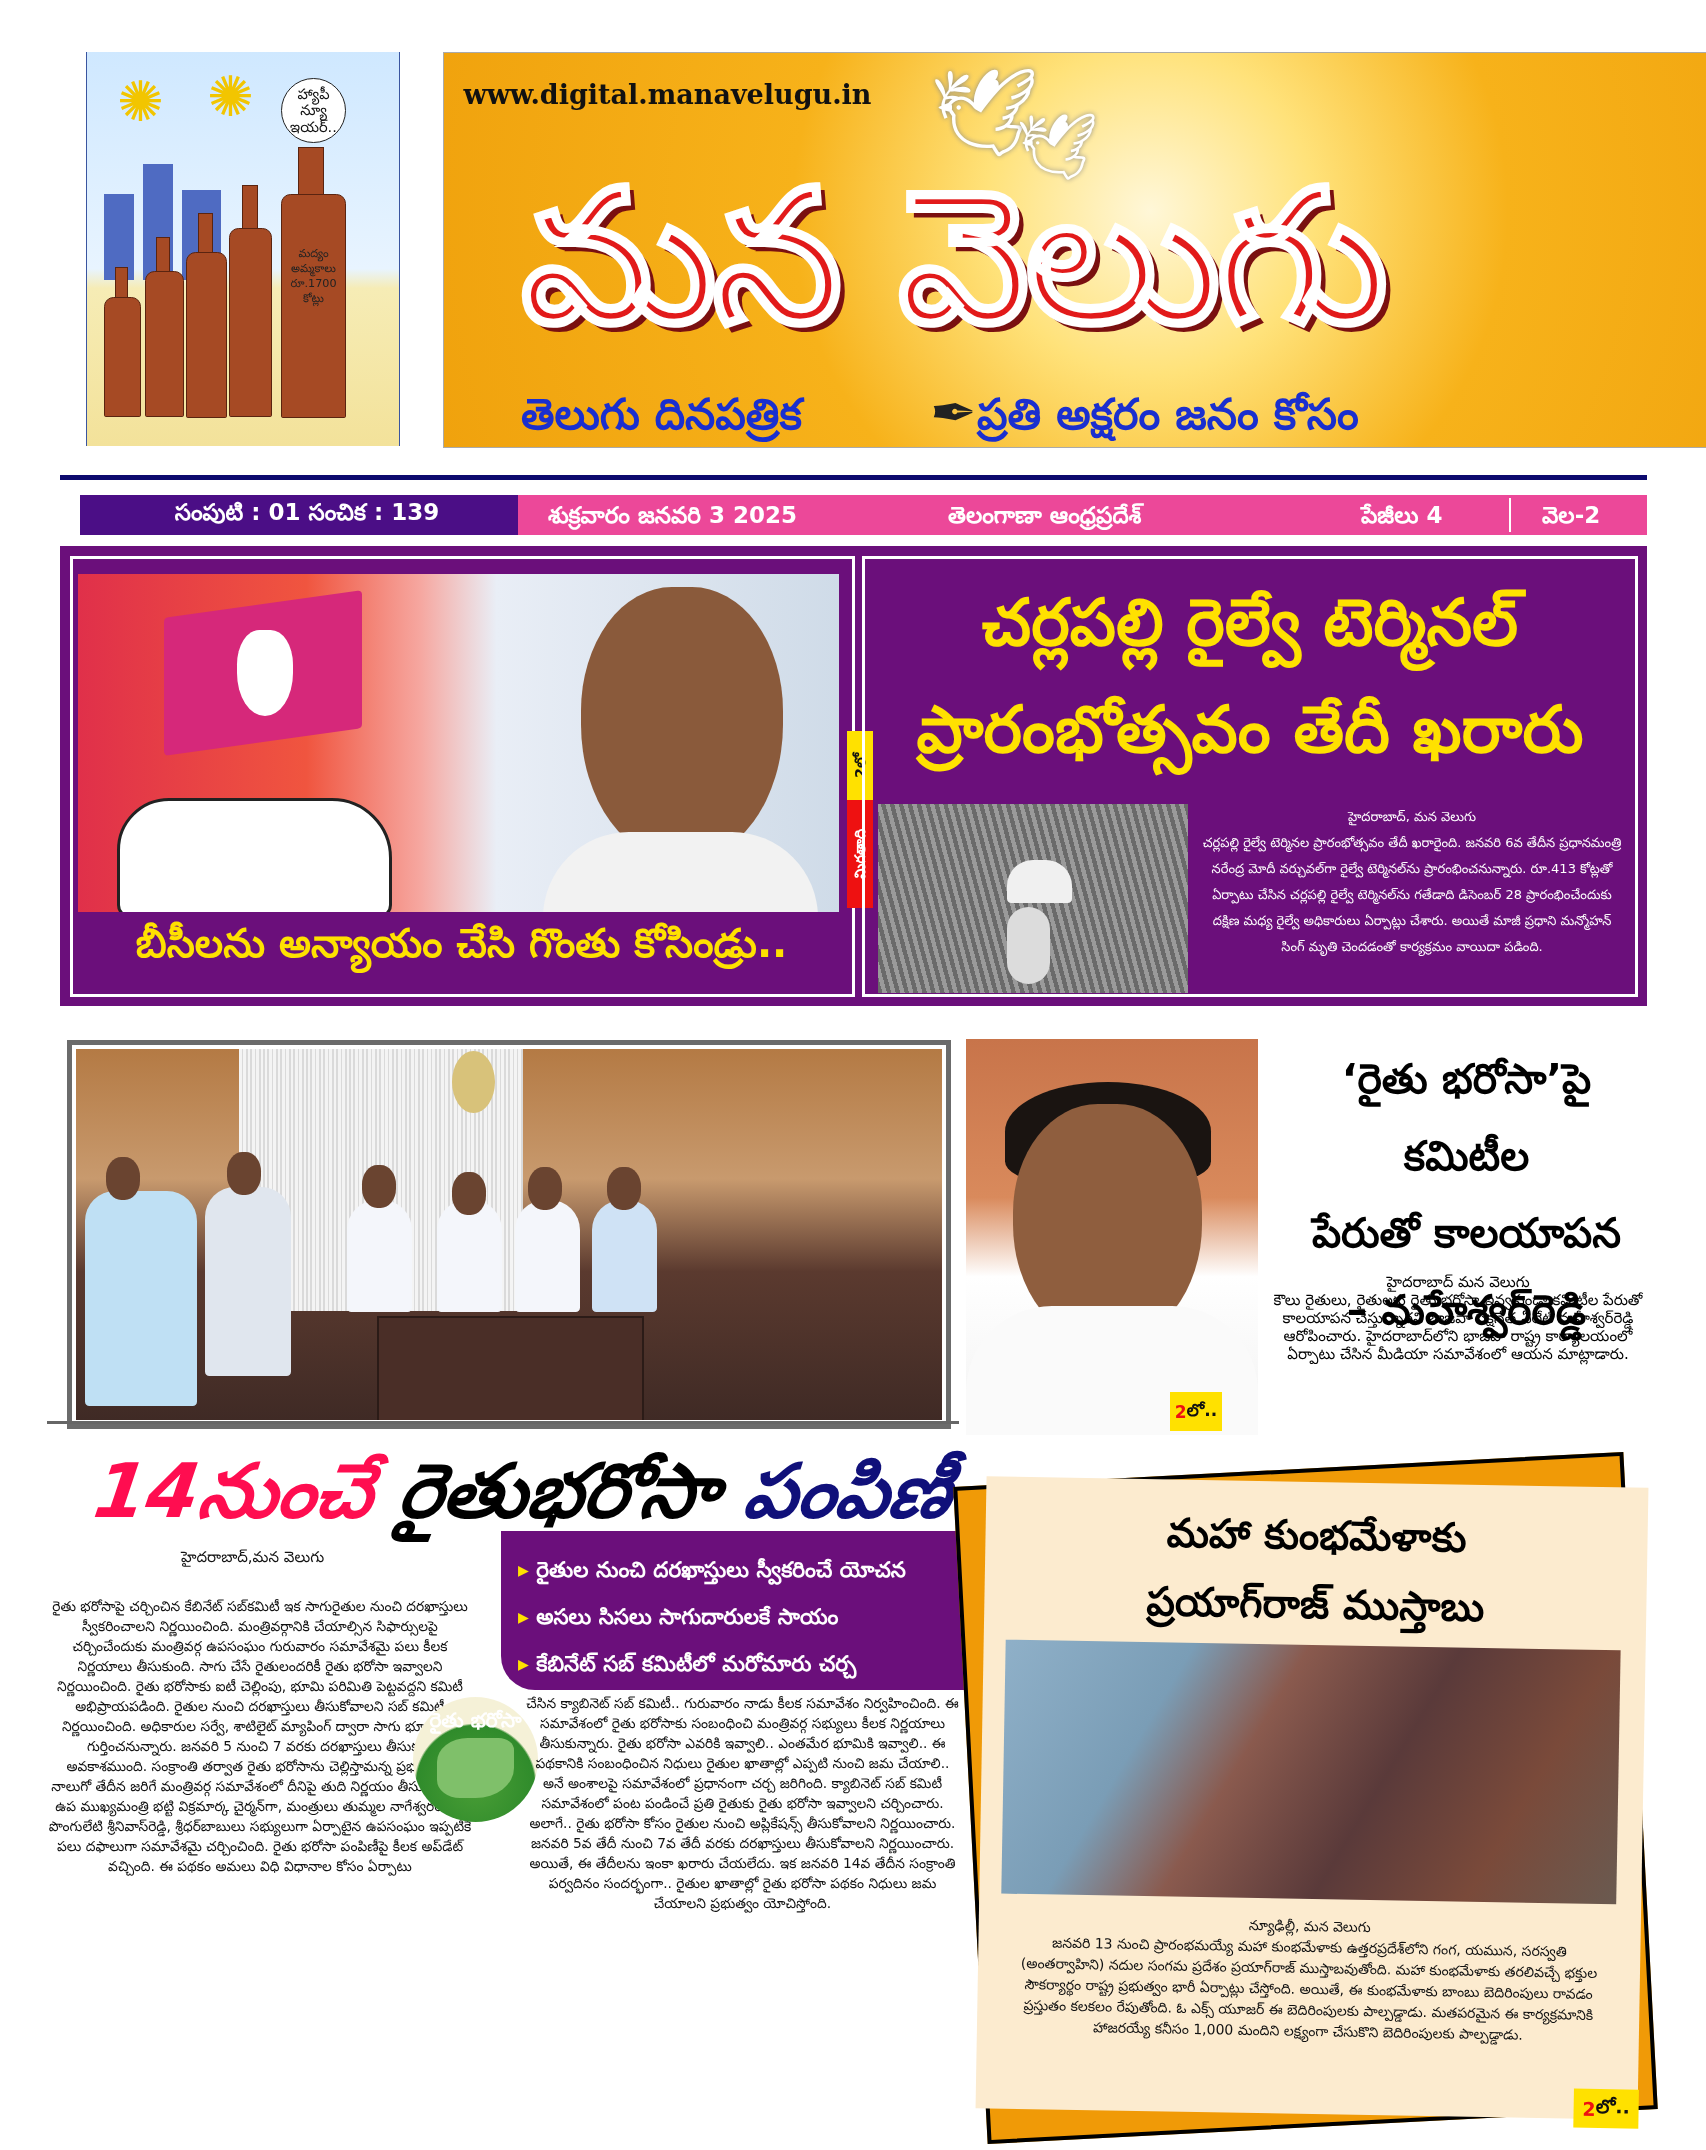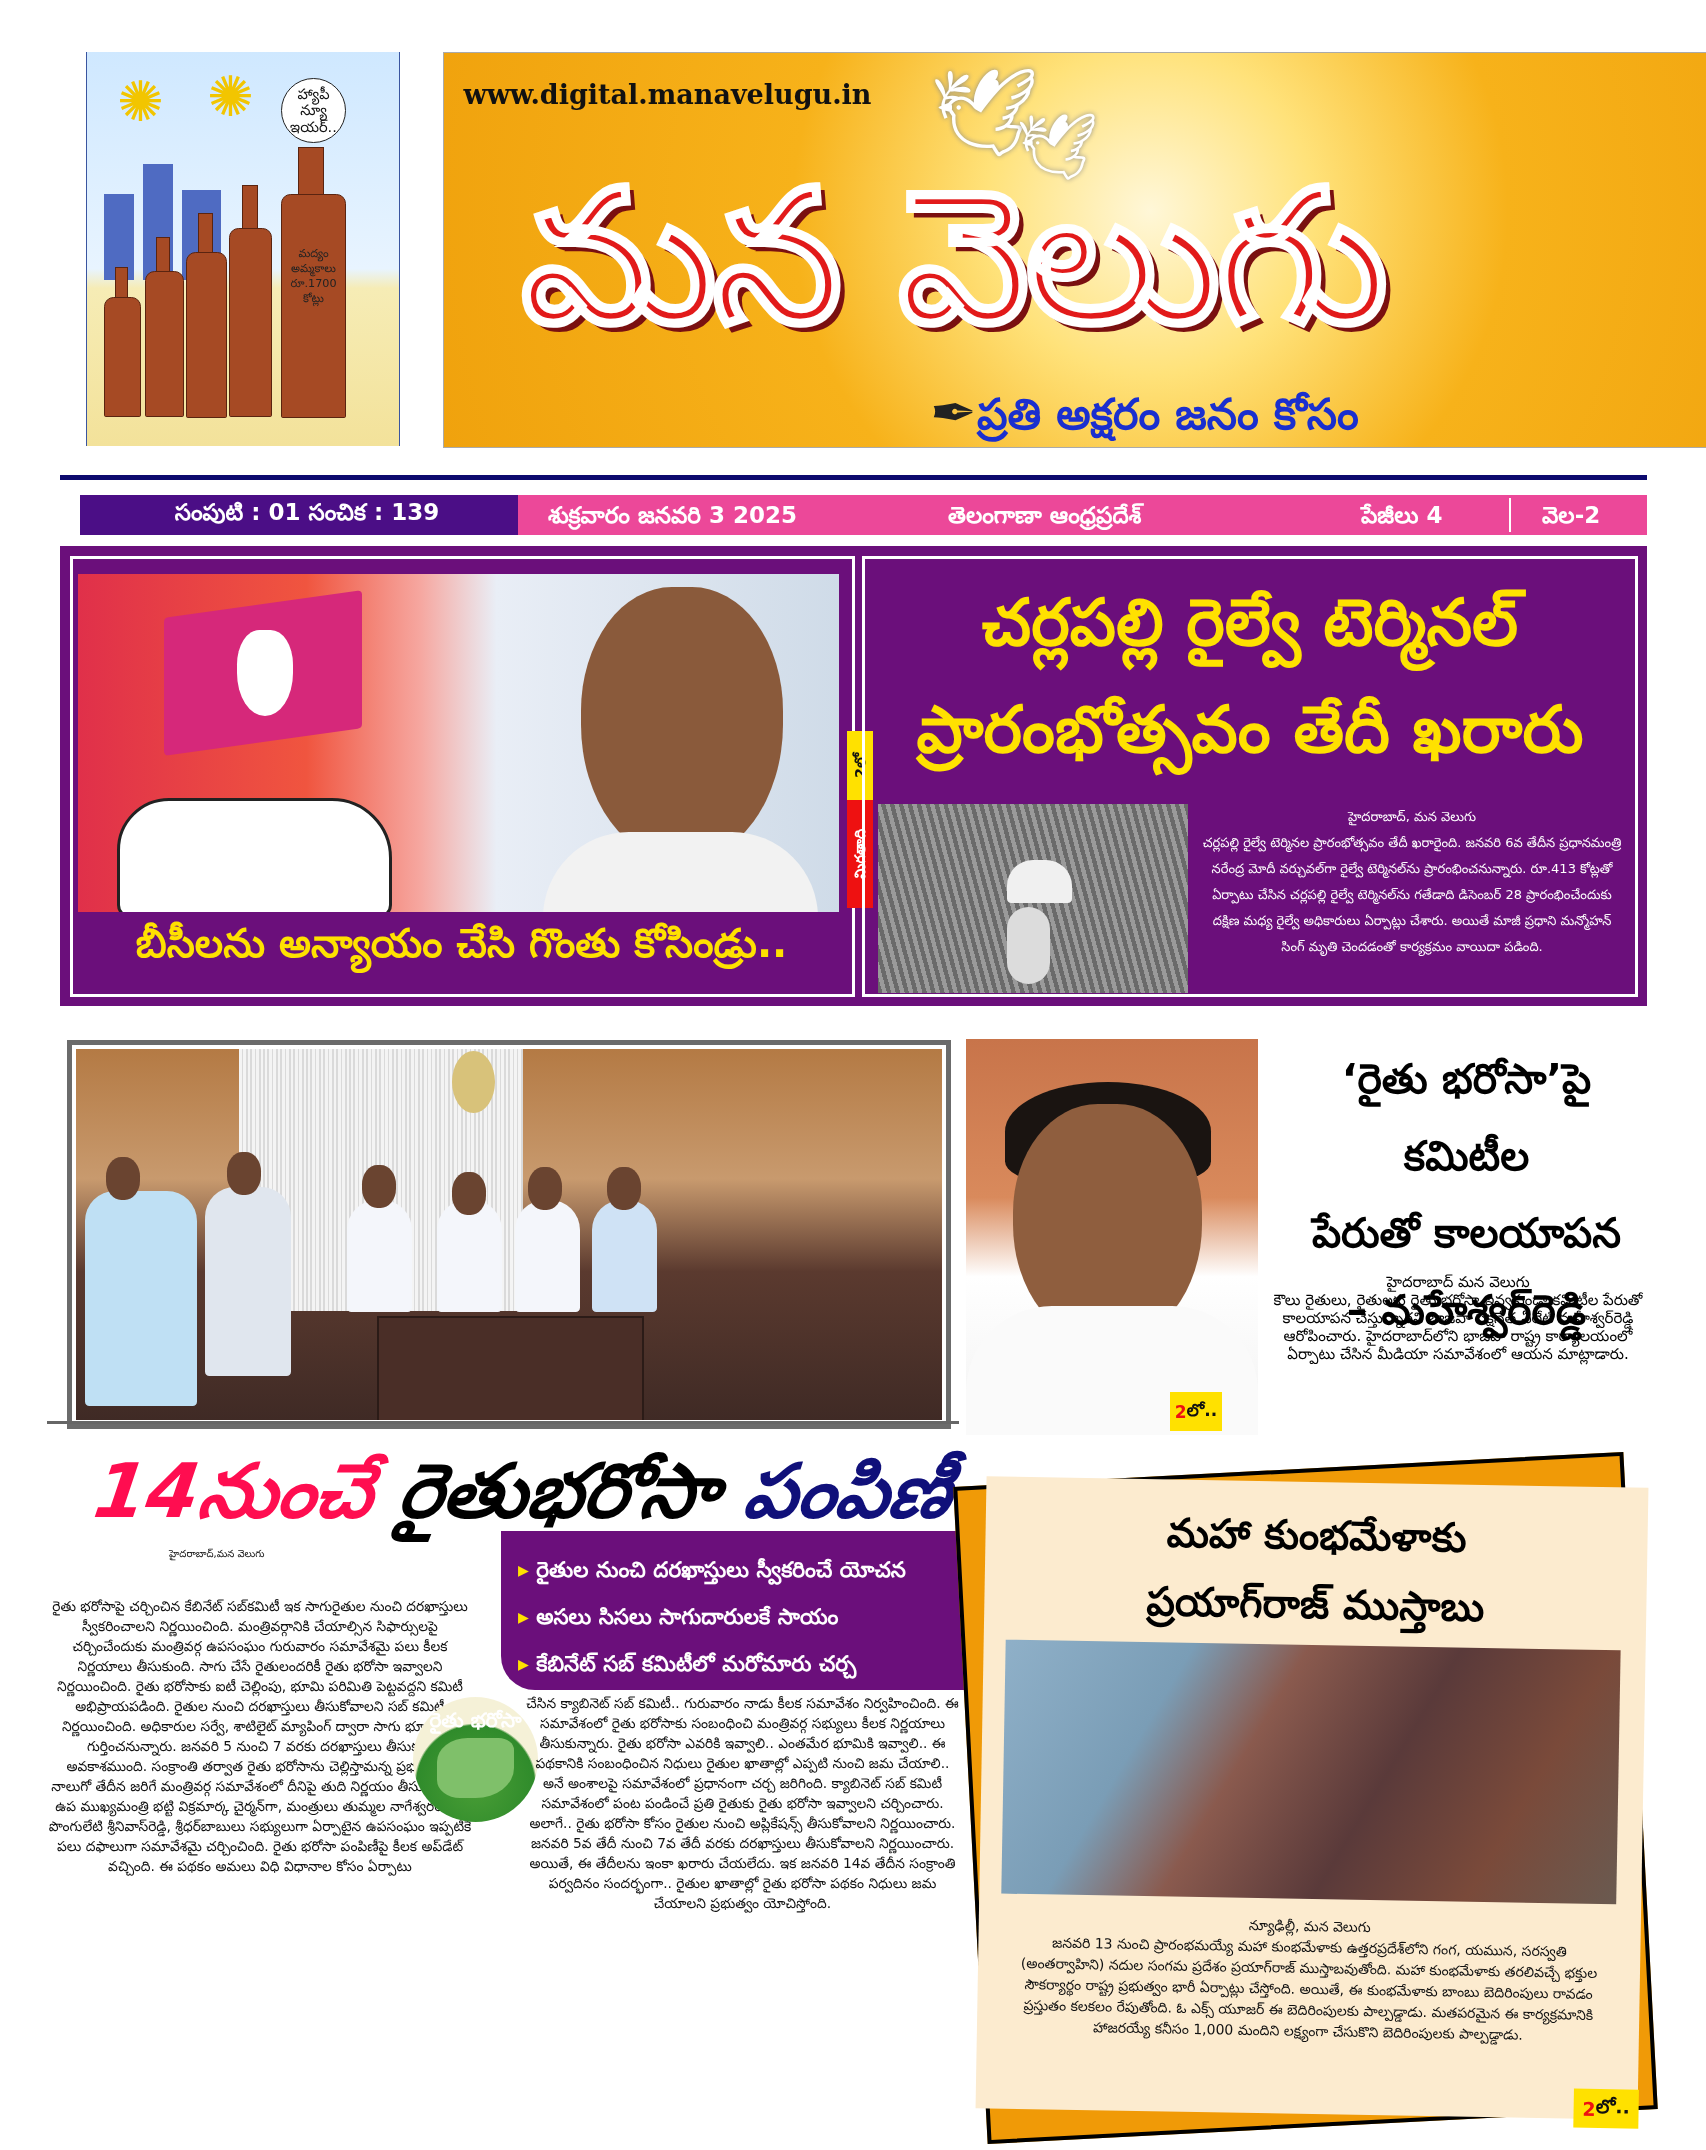--- a/index.html
+++ b/index.html
@@ -77,21 +77,21 @@
 
   
   #gray-rule { left: 47px; top: 1421px; width: 912px; height: 3.4px; background: #666; }
   .big-head { left: 95px; top: 1454px; font-size: 75px; font-weight: bold; font-style: italic; line-height: 1; transform: skewX(-8deg); }
   .big-head .p1 { color: #ff0d50; }
   .big-head .p2 { color: #000; }
   .big-head .p3 { color: #10107a; }
   #bullet-box { left: 501px; top: 1531px; width: 467px; height: 159px; background: #6b0f7b; border-bottom-left-radius: 34px; }
   .bullet { position: absolute; left: 17px; color: #fff; font-size: 21.5px; font-weight: bold; }
   .bullet::before { content: "▸ "; color: #ffe100; }
-  .rb-dateline { left: 169px; top: 1548px; font-size: 10px; }
+  .rb-dateline { left: 181px; top: 1548px; font-size: 15px; }
   .rb-col1 { left: 45px; top: 1596px; width: 430px; font-size: 13.8px; line-height: 20px; text-align: center; }
   .rb-col2 { left: 523px; top: 1693px; width: 439px; font-size: 13.8px; line-height: 20px; text-align: center; }
   #rb-logo { left: 413px; top: 1697px; width: 125px; height: 125px; border-radius: 50%; background: radial-gradient(circle at 50% 70%, #4a9e36 0%, #2f8b2b 55%, #f5f1d7 57%, #f5f1d7 100%); overflow: hidden; }
   .rb-logo-text { position: absolute; left: 0; top: 10.8px; width: 100%; text-align: center; color: #fff; font-size: 20px; font-weight: bold; }
   .rb-map { position: absolute; left: 24px; top: 41px; width: 77px; height: 60px; background: #7fc06a; border-radius: 40% 20% 50% 30%; }
 
   
   #kumbh { left: 966px; top: 1460px; width: 697px; height: 671px; }
   .kumbh-back { position: absolute; left: 4.3px; top: 8.6px; width: 671px; height: 658px; background: #f09a07; border: 4.3px solid #000; transform: rotate(-3deg); }
   .kumbh-front { position: absolute; left: 15px; top: 21.5px; width: 662px; height: 632px; background: #fcebcf; transform: rotate(1deg); }
@@ -120,20 +120,21 @@
   <div class="bottle" style="left:142px; top:176px; width:43px; height:189px;"></div>
   <div class="bottle-neck" style="left:211px; top:95px; width:26px; height:52px;"></div>
   <div class="bottle" style="left:194px; top:142px; width:65px; height:224px; font-size:11.2px; color:#222; padding:52px 4.3px; text-align:center;">మద్యం అమ్మకాలు రూ.1700 కోట్లు</div>
 </div>
 
 <div id="banner" class="abs">
   <div class="site-url">www.digital.manavelugu.in</div>
   <div class="dove" style="left:486px; top:8.6px;">🕊</div>
   <div class="dove" style="left:572px; top:56px; font-size:65px;">🕊</div>
   <div class="logo">మన వెలుగు</div>
+  <div class="tag-left">తెలుగు దినపత్రిక</div>
   <div class="pen-icon">✒</div>
   <div class="tag-right">ప్రతి అక్షరం జనం కోసం</div>
 </div>
 
 <div id="rule-top" class="abs"></div>
 
 <div id="infobar" class="abs">
   <div class="info-left">సంపుటి : 01 సంచిక : 139</div>
   <div class="info-right">
     <span style="left:30px;">శుక్రవారం జనవరి 3 2025</span>

